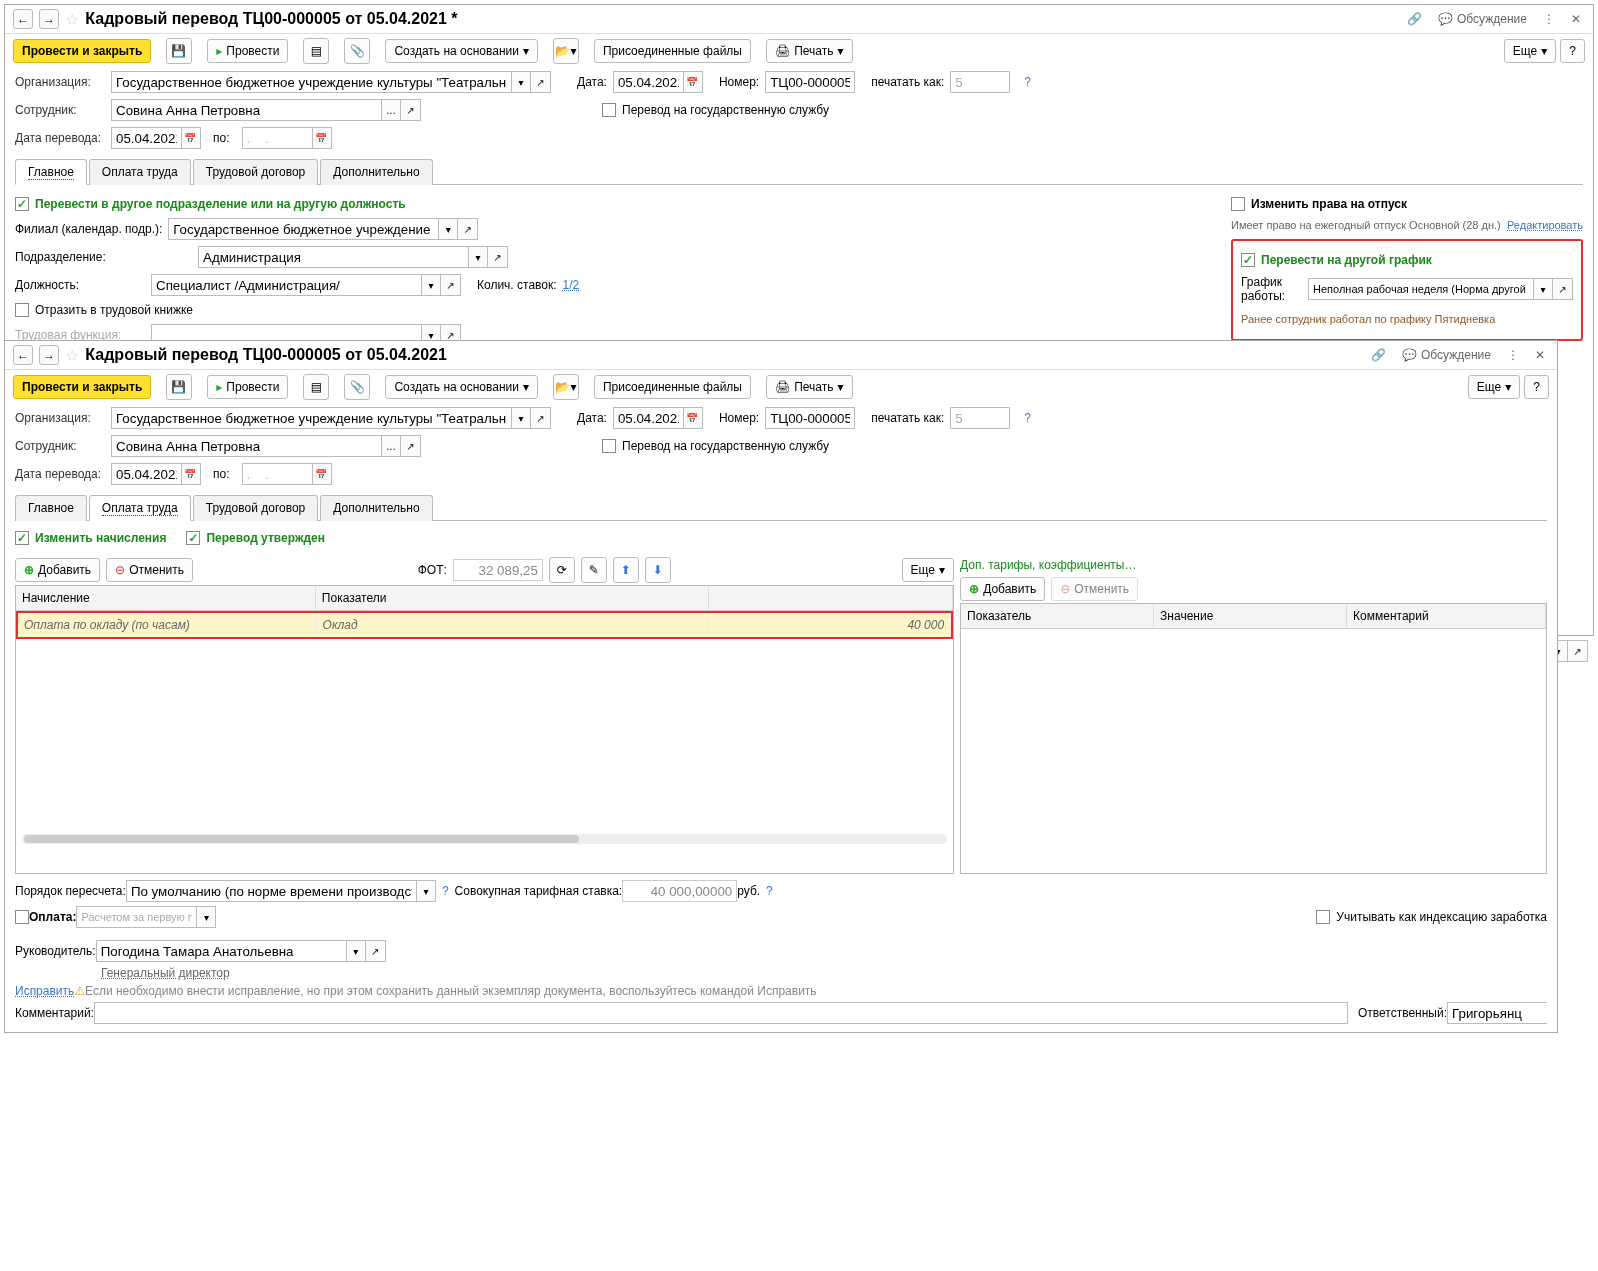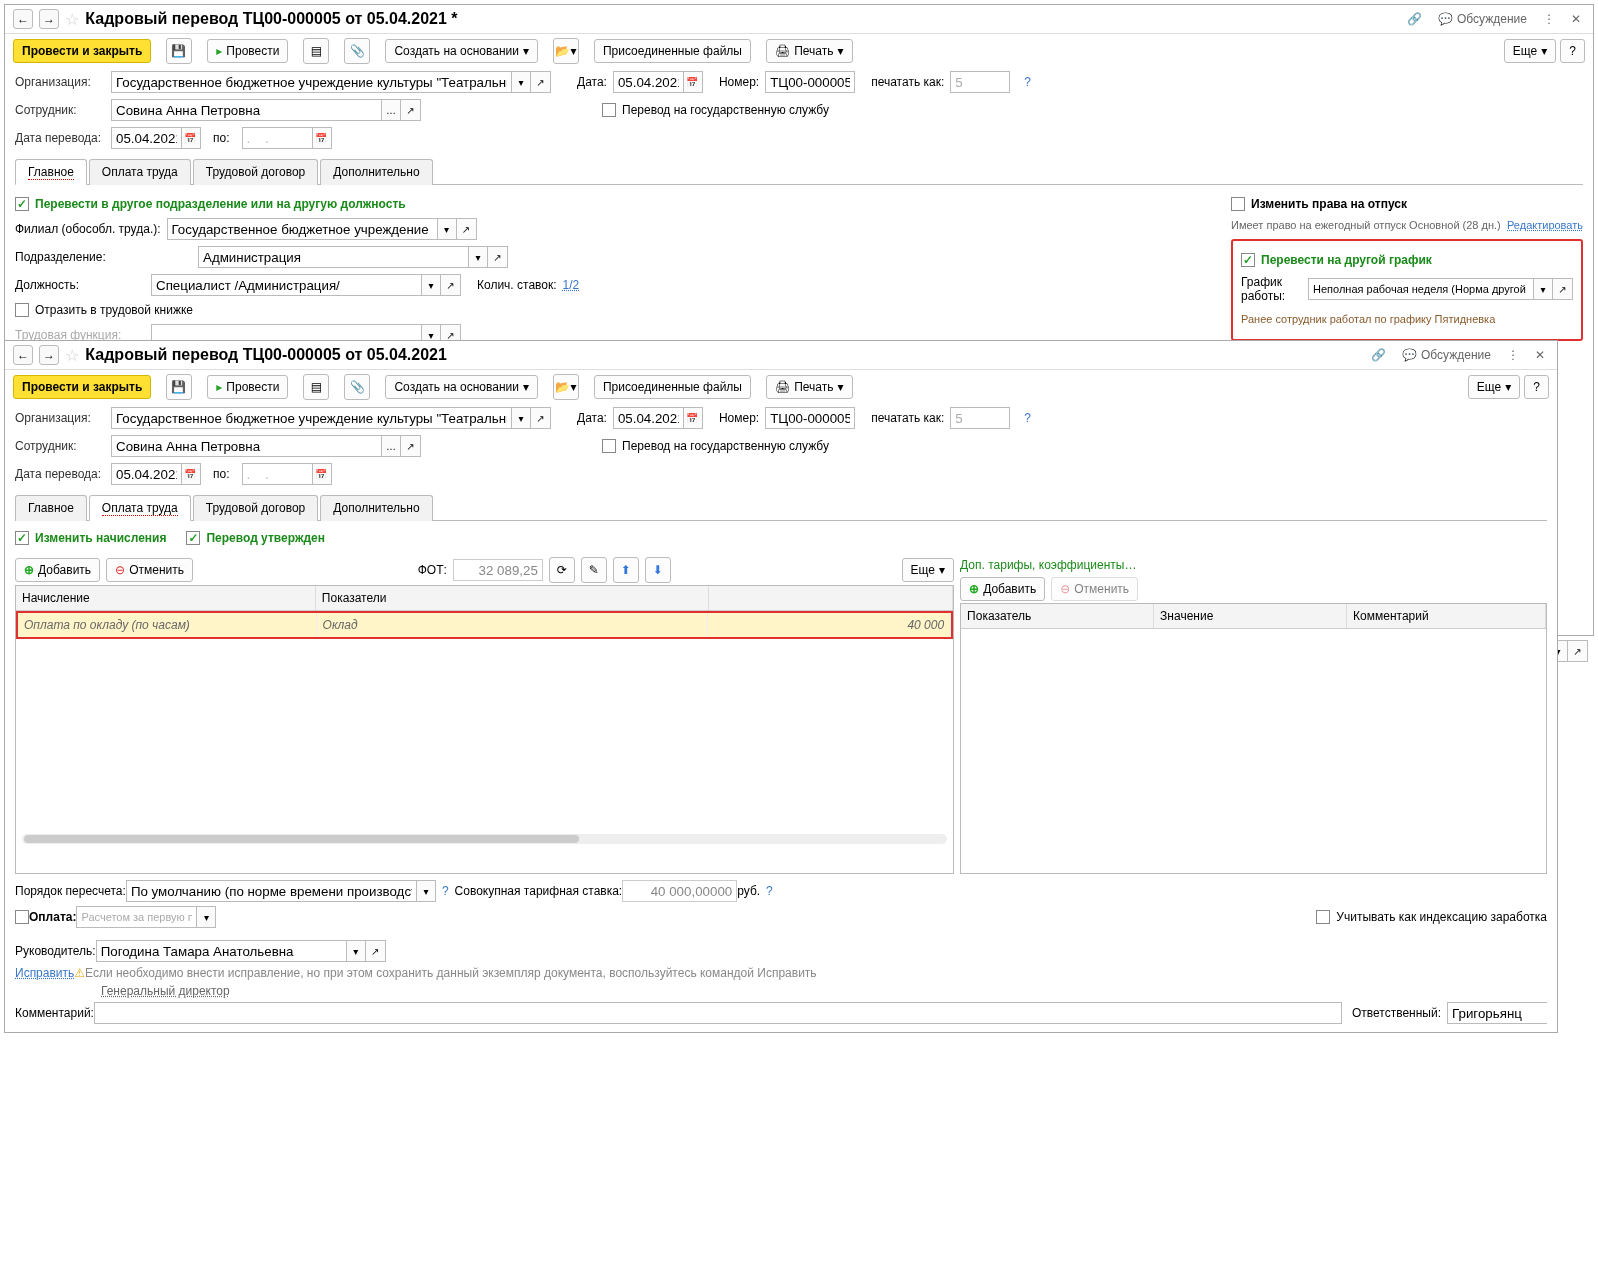--- a/index.html
+++ b/index.html
@@ -144,21 +144,21 @@
   </div>
 
   <div class="tab-content">
     <div class="main-columns">
       <div class="left-col">
         <div class="checkbox-row">
           <div class="checkbox checked"></div>
           <span class="green-bold">Перевести в другое подразделение или на другую должность</span>
         </div>
         <div class="form-row" style="padding-left:0">
-          <span style="min-width:130px">Филиал (обособл. труда.):</span>
+          <span style="min-width:130px">Филиал (календар. подр.):</span>
           <div class="input-group">
             <input class="form-input" style="width: 270px;" value="Государственное бюджетное учреждение культуры &quot;Театрал">
             <div class="input-btn">▾</div>
             <div class="input-btn">↗</div>
           </div>
         </div>
         <div class="form-row" style="padding-left:0">
           <span style="min-width:130px">Подразделение:</span>
           <div class="input-group">
             <input class="form-input" style="width: 270px; margin-left: 47px;" value="Администрация">
@@ -415,31 +415,31 @@
   </div>
 
   <div class="bottom-field" style="margin-top:12px">
     <span style="min-width:80px">Руководитель:</span>
     <div class="input-group">
       <input class="form-input" style="width: 250px;" value="Погодина Тамара Анатольевна">
       <div class="input-btn">▾</div>
       <div class="input-btn">↗</div>
     </div>
   </div>
+  <div class="bottom-field" style="margin-top:2px;margin-left:96px">
+    <span class="link" style="color:#666">Генеральный директор</span>
+  </div>
+
   <div class="bottom-field">
     <span class="link">Исправить</span>
     <span style="color:#e8a000">⚠</span>
     <span class="muted">Если необходимо внести исправление, но при этом сохранить данный экземпляр документа, воспользуйтесь командой Исправить</span>
   </div>
 
-  <div class="bottom-field" style="margin-top:2px;margin-left:96px">
-    <span class="link" style="color:#666">Генеральный директор</span>
-  </div>
-
   <div class="bottom-field" style="margin-bottom:8px">
     <span>Комментарий:</span>
     <input class="form-input" style="flex: 1 1 0%;">
     <span style="margin-left:10px">Ответственный:</span>
     <div class="input-group">
-      <input class="form-input" style="width: 100px; margin-left: 6px;" value="Григорьянц">
+      <input class="form-input" style="width: 100px;" value="Григорьянц">
     </div>
   </div>
 </div>
 
 </body></html>

